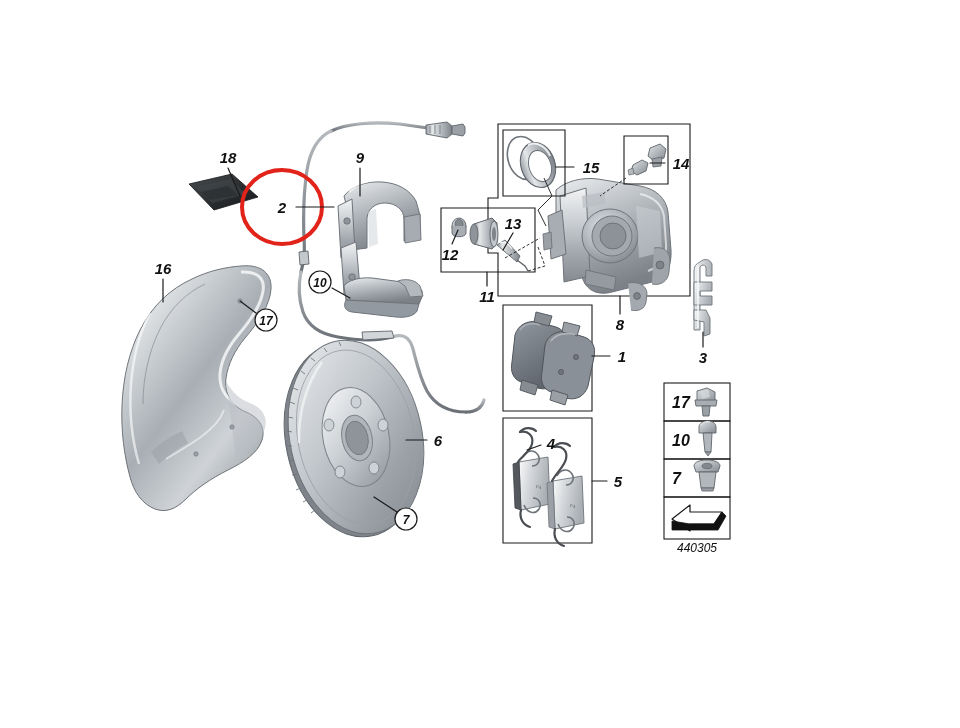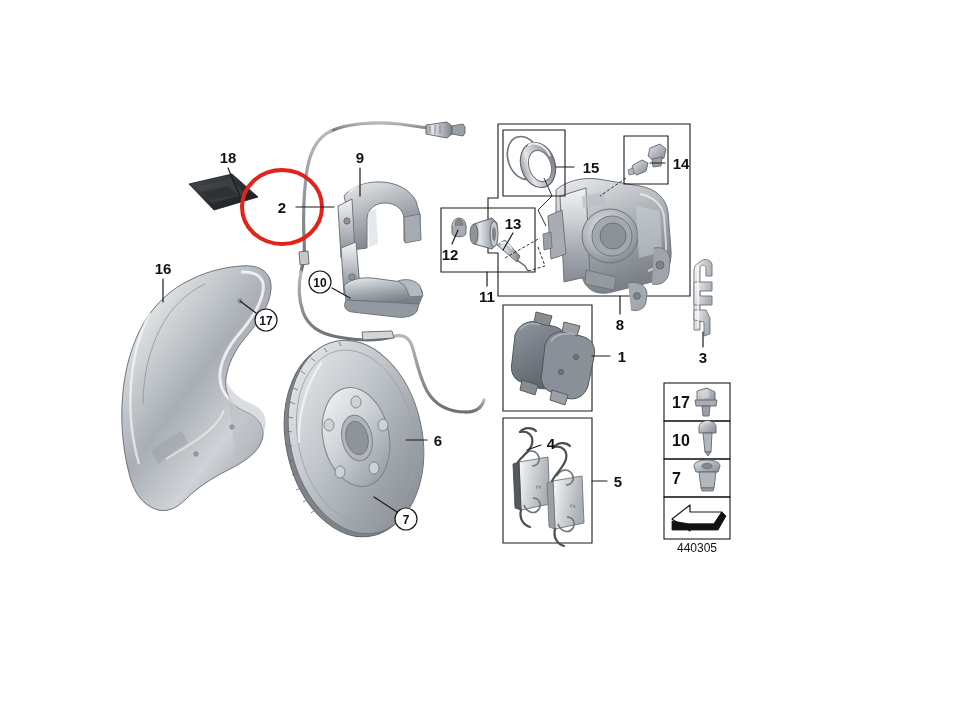--- a/index.html
+++ b/index.html
@@ -1,19 +1,19 @@
 <!DOCTYPE html>
 <html><head>
 <meta charset="utf-8">
 <title>Parts Diagram 440305</title>
 <style>
   html,body{margin:0;padding:0;background:#ffffff;}
   body{width:960px;height:728px;overflow:hidden;
        font-family:"Liberation Sans",sans-serif;}
-  #stage{position:relative;width:956px;height:728px;background:#fff;}
+  #stage{position:relative;width:956px;height:728px;background:#fff;font-style:italic;}
   #stage svg{display:block;}
   .lbl{font-weight:bold;font-family:"Liberation Sans",sans-serif;}
 </style>
 </head>
 <body>
 
 <div id="stage">
 <svg width="960" height="728" viewBox="0 0 960 728" xmlns="http://www.w3.org/2000/svg">
   <defs>
     <linearGradient id="gMetalV" x1="0" y1="0" x2="0" y2="1">

